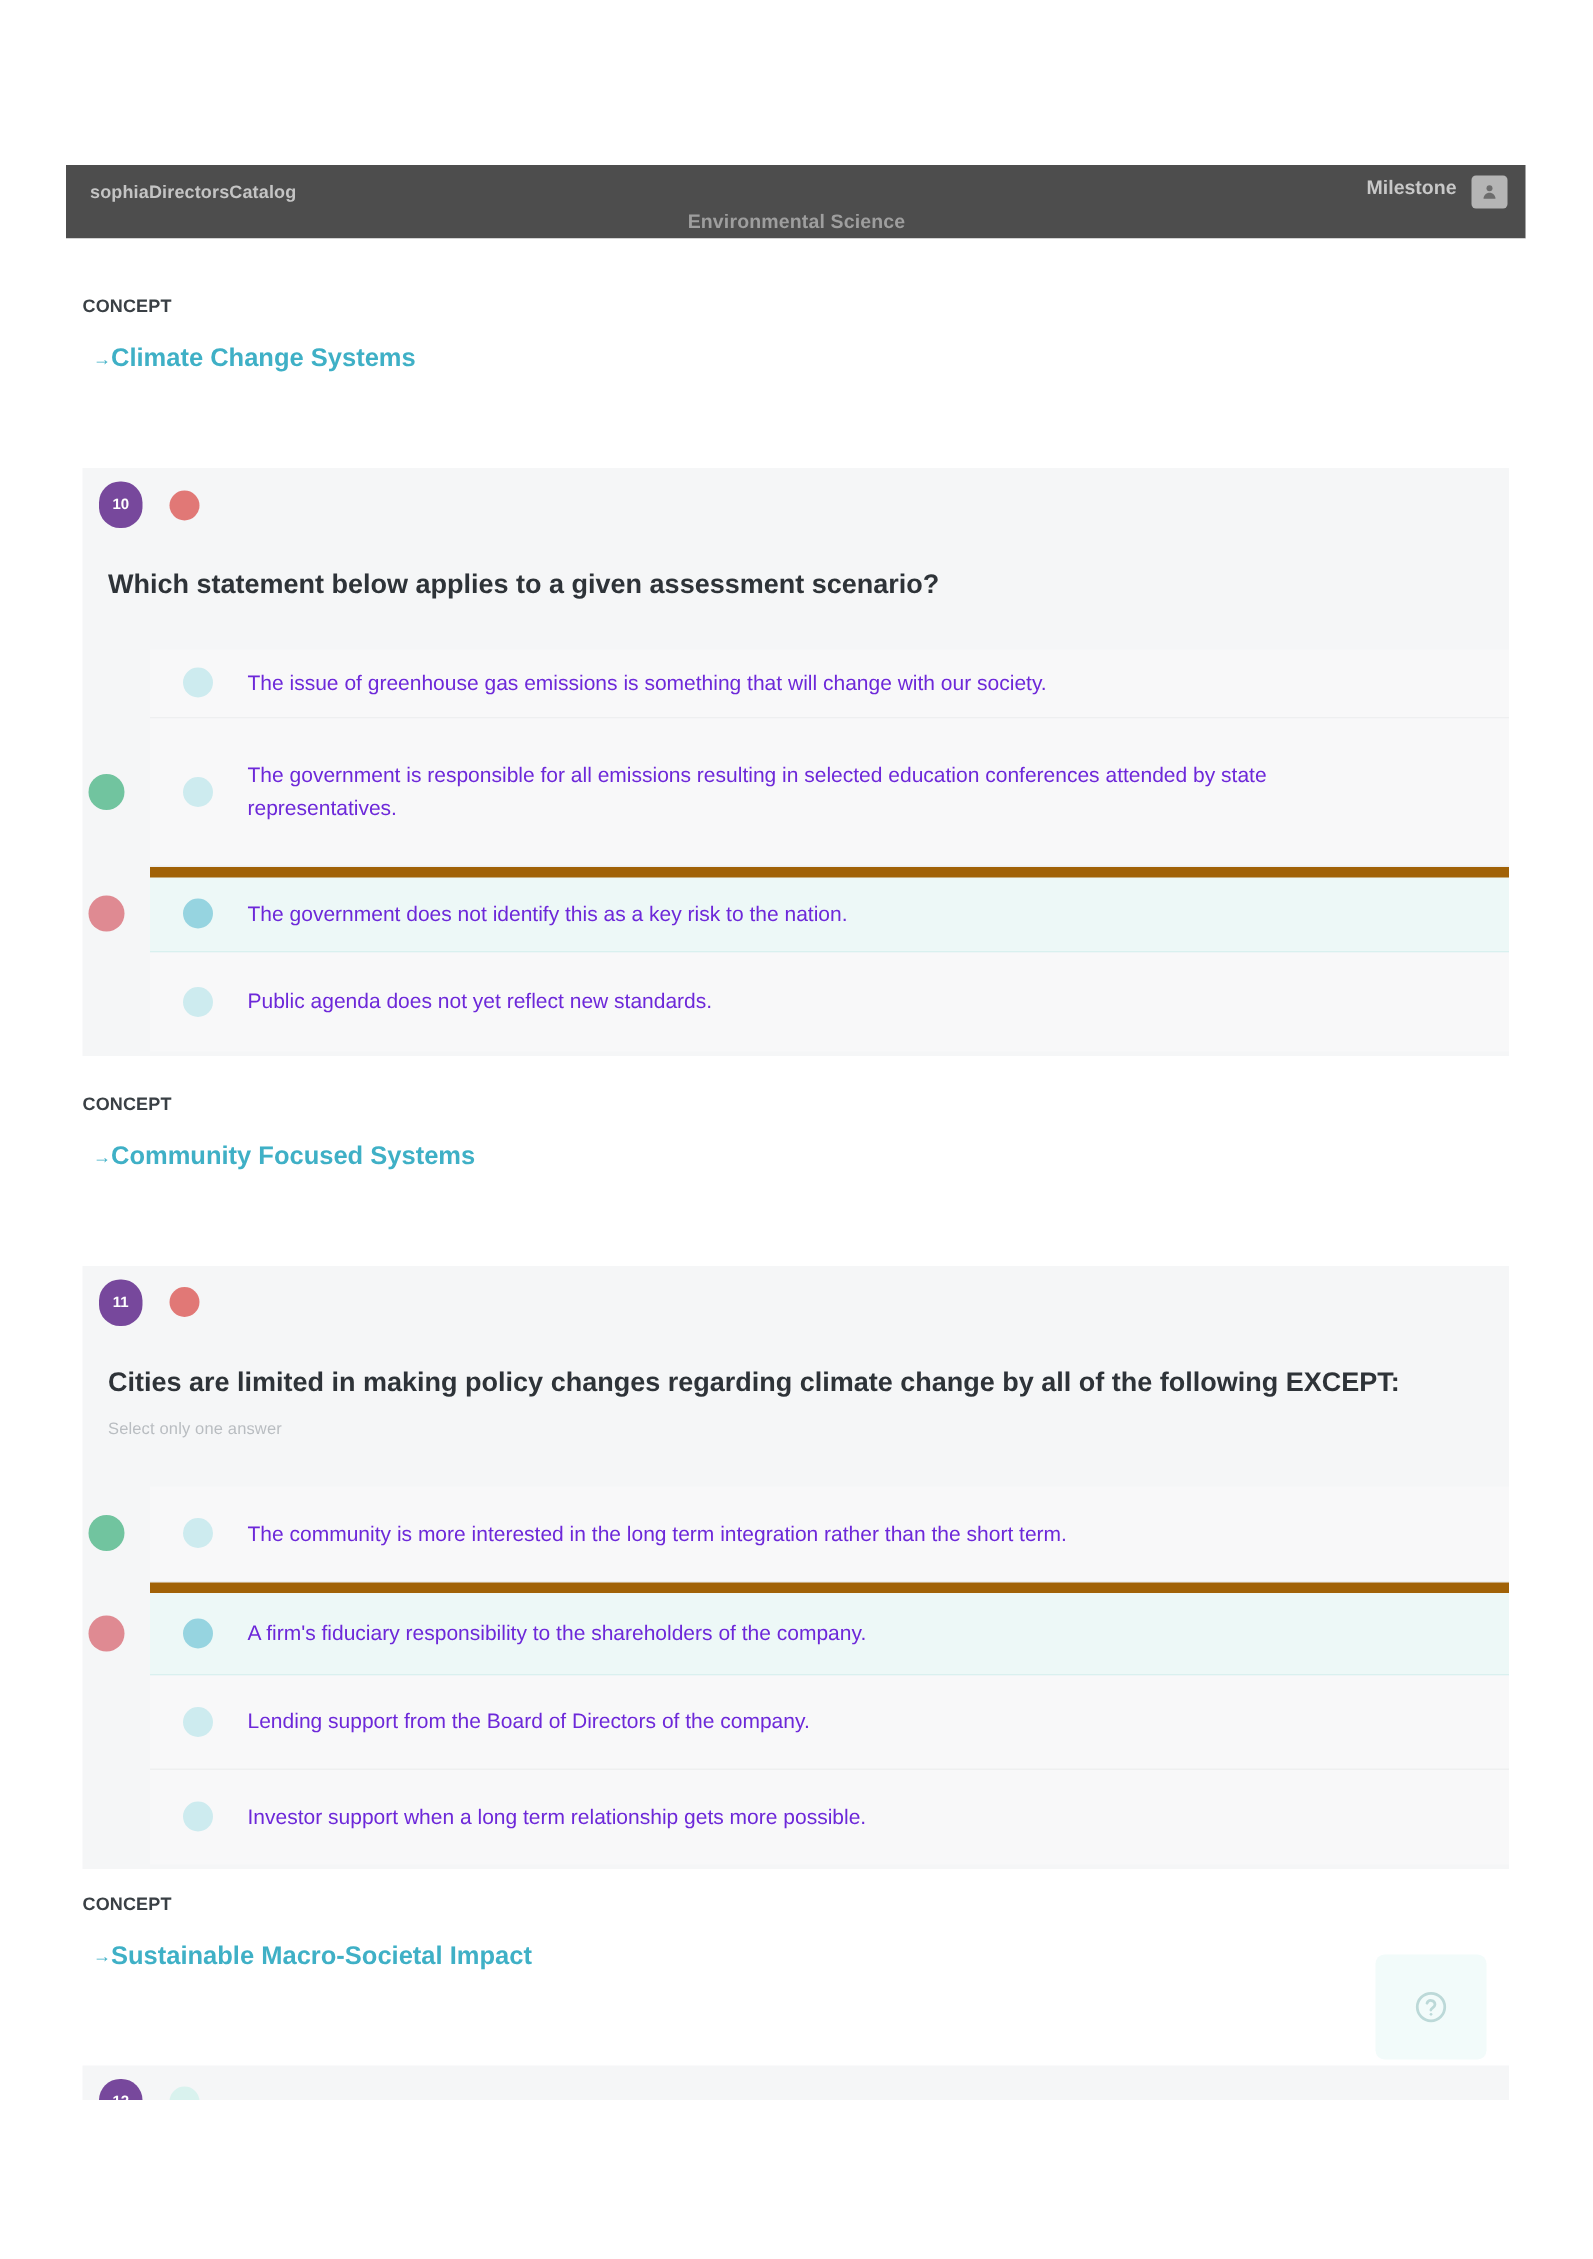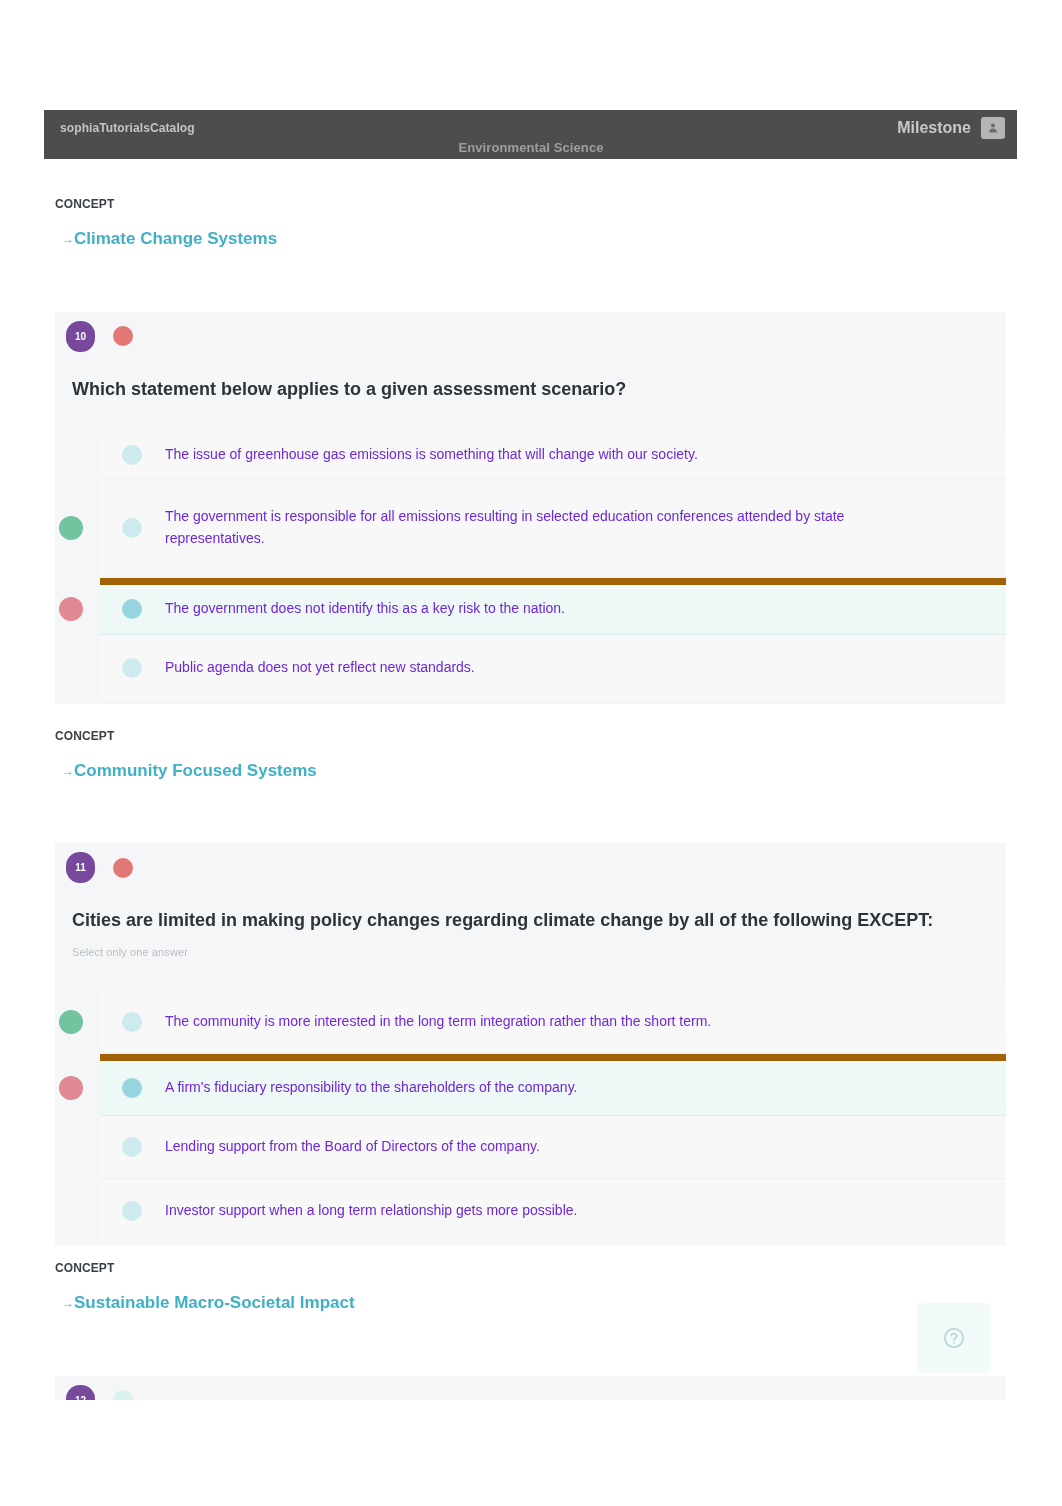--- a/index.html
+++ b/index.html
@@ -3,21 +3,21 @@
 <meta charset="utf-8">
 <style>
   *{box-sizing:border-box;margin:0;padding:0}
   html,body{width:1062px;height:1506px;background:#ffffff;font-family:"Liberation Sans",sans-serif}
   .page{position:relative;width:1062px;height:1506px;overflow:hidden;background:#fff}
 
   
   .topbar{position:absolute;left:44px;top:110px;width:973px;height:49px;background:#4d4d4d}
   .tb-row{position:absolute;left:16px;top:10px;right:12px;display:flex;align-items:center;justify-content:space-between;height:16px}
   .tb-left{display:flex;align-items:center;color:#c4c4c4;font-size:12px;font-weight:700;letter-spacing:.1px}
-  .tb-right{display:flex;align-items:center;gap:10px;color:#c8c8c8;font-size:16px;font-weight:700}
+  .tb-right{display:flex;gap:10px;color:#c8c8c8;font-size:13px;font-weight:700}
   .tb-avatar{width:24px;height:22px;border-radius:3px;background:#b5b5b5;display:flex;align-items:center;justify-content:center}
   .tb-center{position:absolute;left:0;right:0;top:140px;text-align:center;color:#9e9e9e;font-size:13px;font-weight:700;letter-spacing:.1px}
 
   
   .content{position:absolute;left:44px;top:159px;width:973px;height:1241px;overflow:hidden;background:#fff;padding:0 11px}
 
   .concept{padding-top:27px}
   .concept.first{padding-top:40px}
   .concept.last{padding-top:18px}
   .concept-label{font-size:12px;line-height:10px;letter-spacing:0.1px;color:#3a4045;font-weight:700}
@@ -48,21 +48,21 @@
 </style>
 </head>
 <body>
 
 <div class="page">
 
   <div class="topbar">
     <div class="tb-row">
       <div class="tb-left">
         <span>sophia</span>
-        <span>Tutorials</span>
+        <span>Directors</span>
         <span>Catalog</span>
       </div>
       <div class="tb-right">
         <span>Milestone</span>
         <span class="tb-avatar">
           <svg width="12" height="12" viewBox="0 0 24 24" fill="#6d6d6d">
             <circle cx="12" cy="7" r="4"></circle>
             <path d="M4 21c0-4.4 3.6-8 8-8s8 3.6 8 8z"></path>
           </svg>
         </span>

